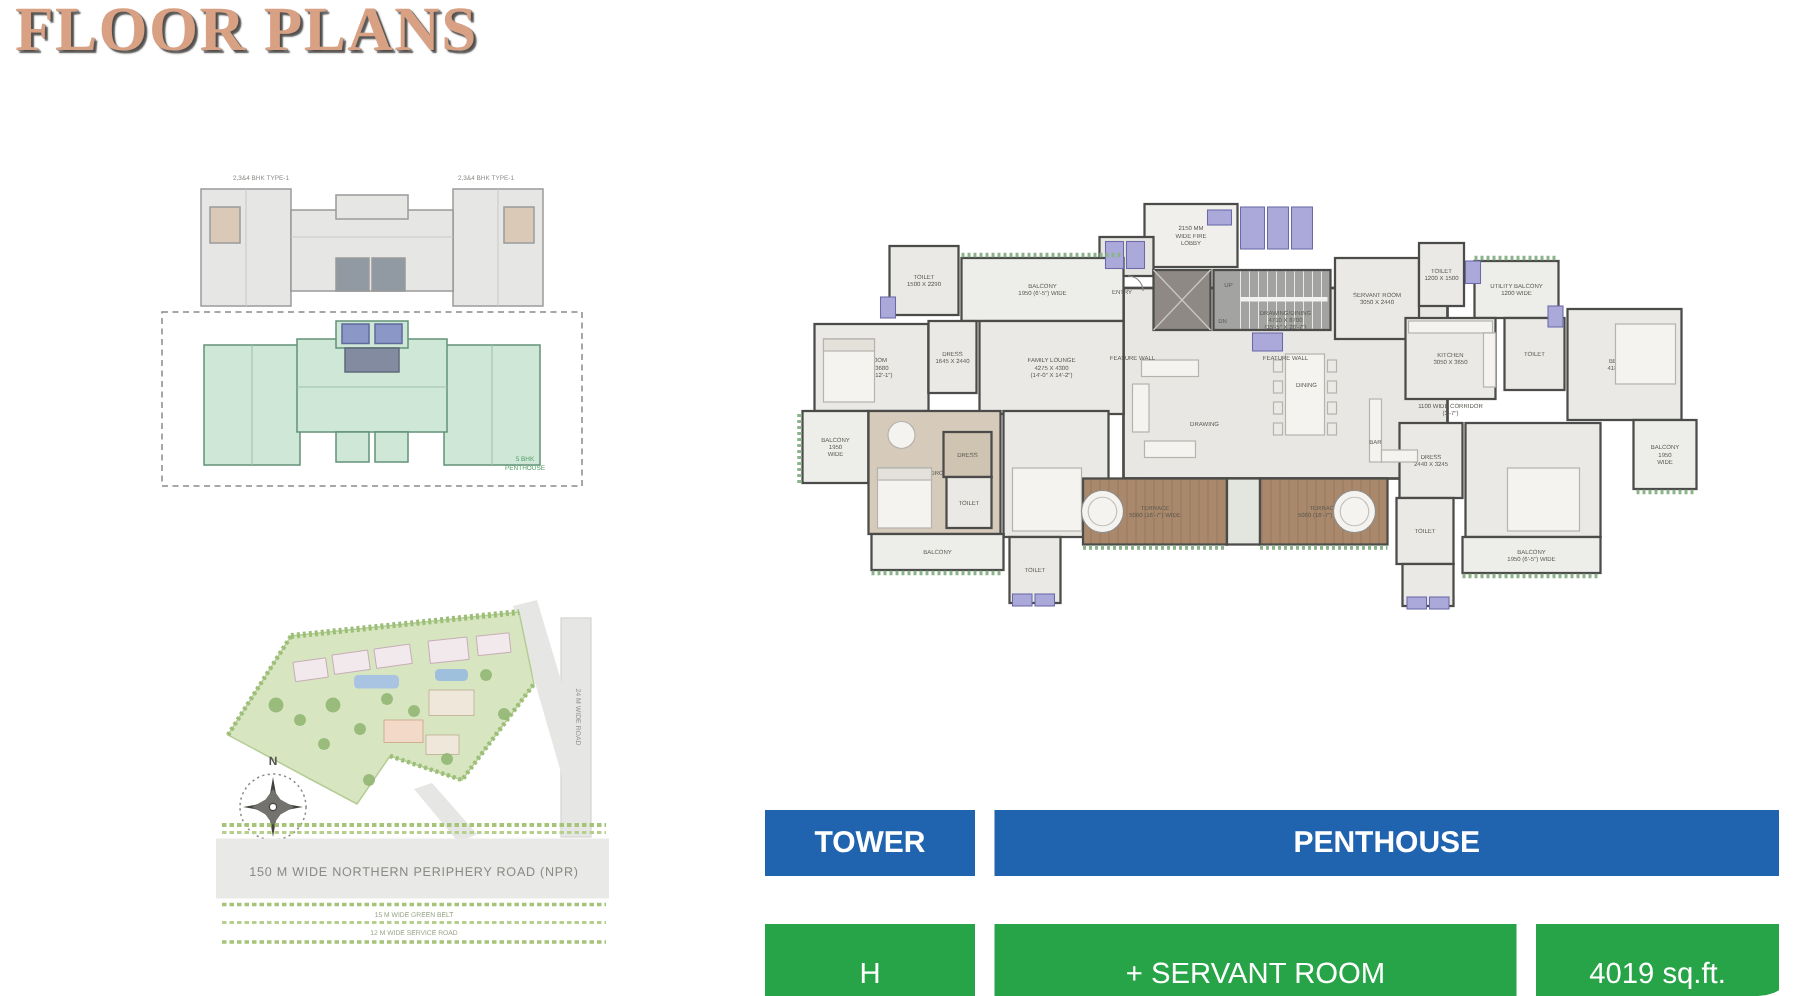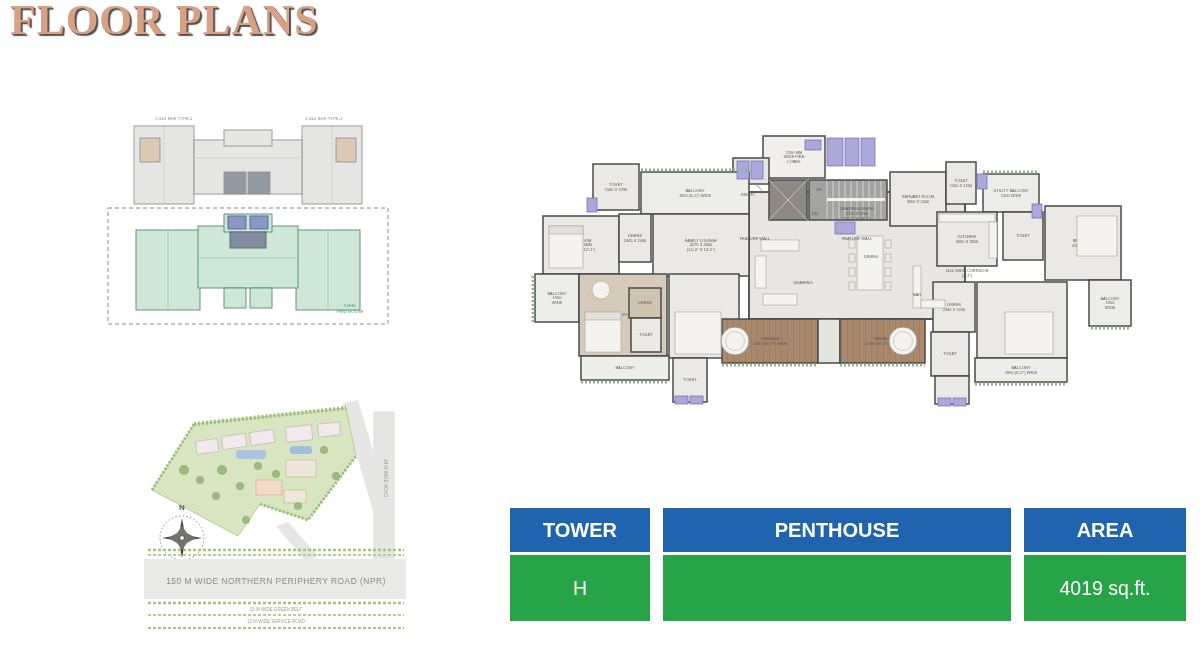--- a/index.html
+++ b/index.html
@@ -18,21 +18,21 @@
   text{font-family:"Liberation Sans",sans-serif;}
   .rm{font-size:4px;fill:#5a5750;text-anchor:middle;}
   .kp{font-size:4.3px;fill:#8f8d89;text-anchor:middle;}
   .kpcap{font-size:4.3px;fill:#56a06b;text-anchor:middle;}
   .smroad{font-size:8.4px;fill:#8c8a86;text-anchor:middle;letter-spacing:.5px;}
   .smtiny{font-size:4.5px;fill:#9aa58a;text-anchor:middle;}
   .smvert{font-size:4.6px;fill:#979591;text-anchor:middle;}
   .smN{font-size:8px;fill:#55534f;text-anchor:middle;font-weight:700;}
   
   #spec-table{position:absolute;left:510px;top:508px;width:676px;}
-  .tr{display:flex;gap:13px;margin-bottom:3px;}
+  .tr{display:flex;gap:13px;margin-bottom:3px;margin-top:32px;}
   .tc{display:flex;flex-direction:column;justify-content:center;align-items:center;
       color:#fff;text-align:center;line-height:1.25;}
   .tr.head .tc{background:#2063ae;height:44px;font-weight:700;font-size:20px;}
   .tr.body .tc{background:#27a447;height:66px;font-weight:400;font-size:19.5px;}
   .c1{width:140px;}
   .c2{flex:1;}
   .c3{width:162px;}
 </style>
 </head>
 <body>
@@ -418,23 +418,23 @@
         <g>
           <text x="310" y="171" class="rm" fill="#2f2f2d">DN</text>
         </g>
       </g>
   </svg>
 
   <div id="spec-table">
     <div class="tr head">
       <div class="tc c1">TOWER</div>
       <div class="tc c2">PENTHOUSE</div>
-      <div class="tc c3">AREA</div>
     </div>
     <div class="tr body">
       <div class="tc c1">H</div>
       <div class="tc c2">
+        <div>+ SERVANT ROOM</div>
       </div>
       <div class="tc c3">4019 sq.ft.</div>
     </div>
   </div>
 
 </div>
 
 </body></html>

